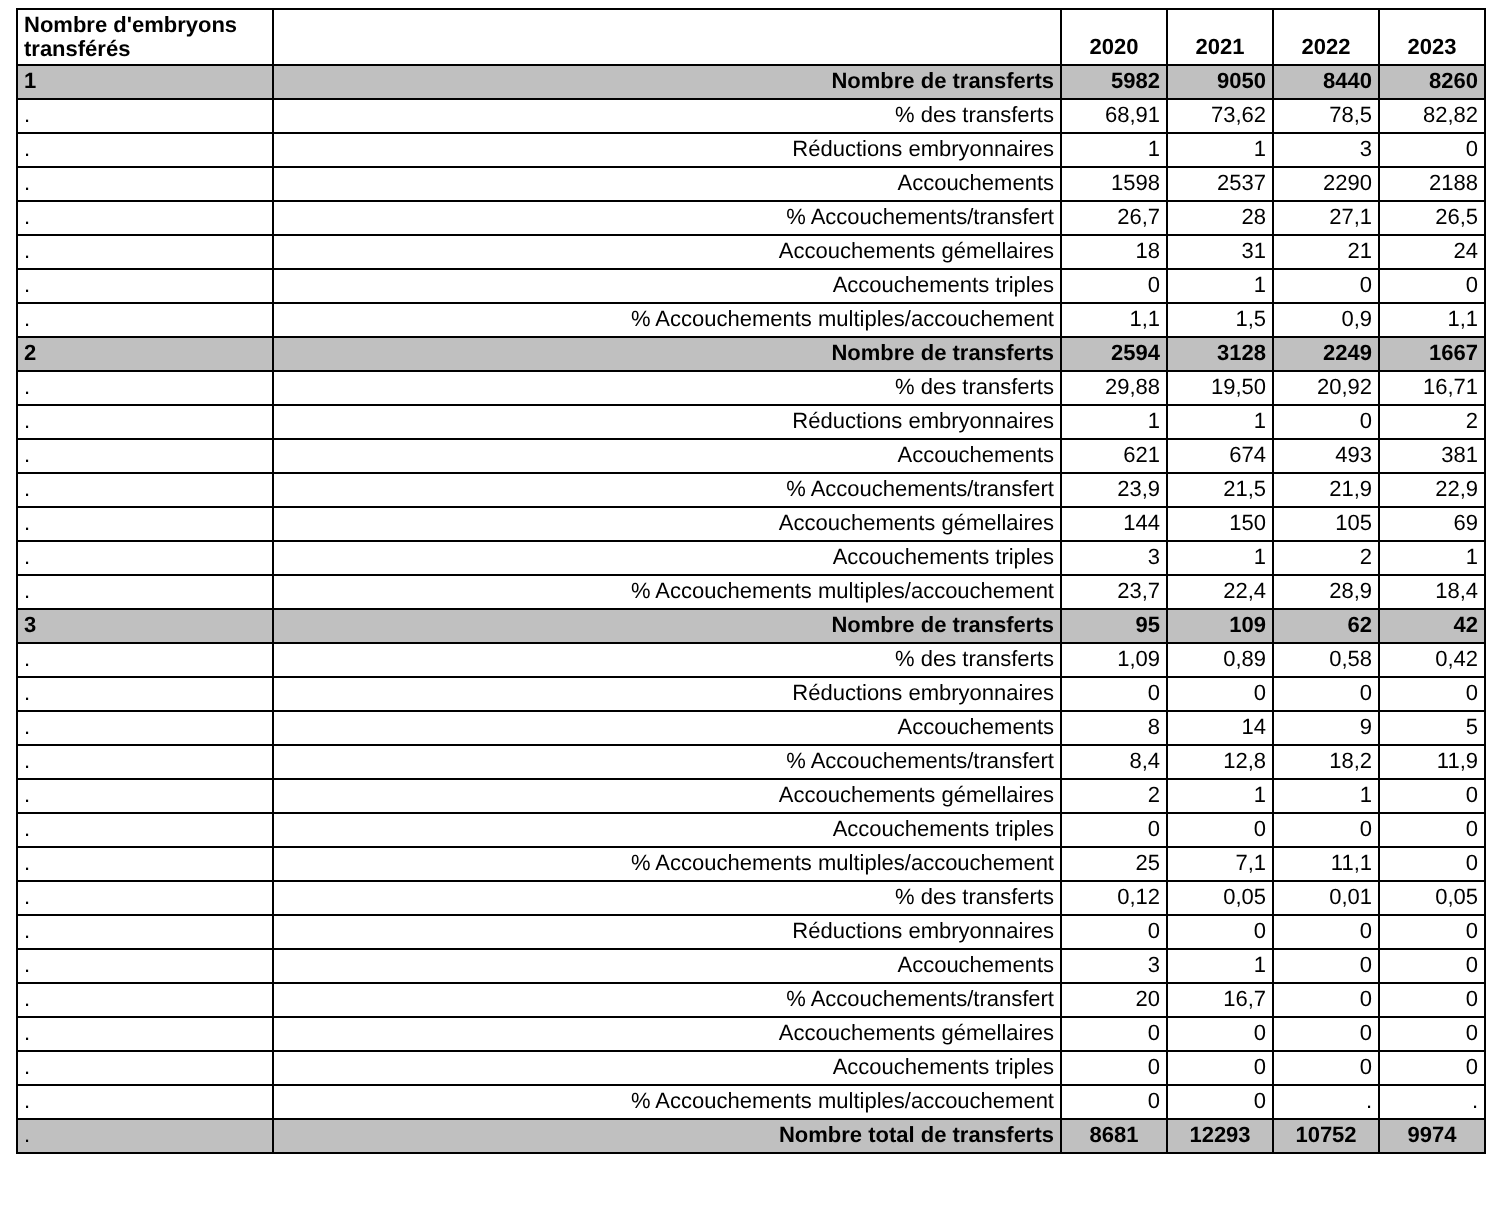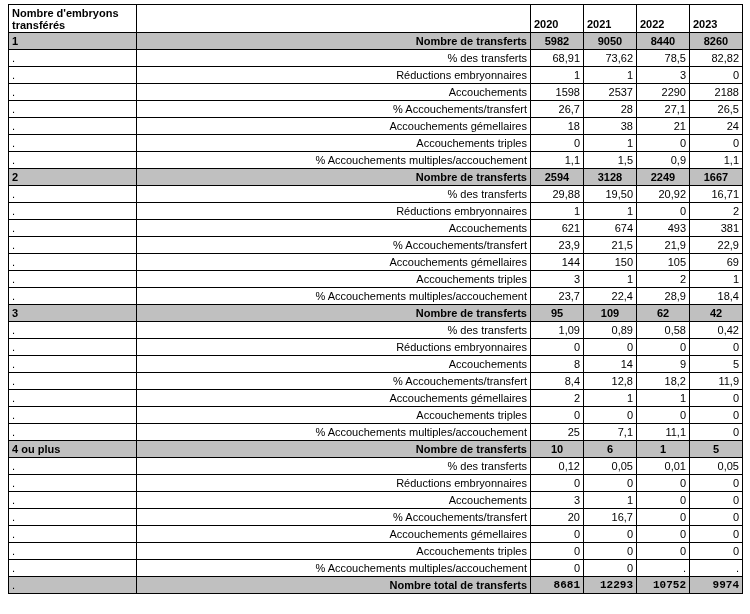--- a/index.html
+++ b/index.html
@@ -45,39 +45,39 @@
   tr.head td {
     font-weight: bold;
     vertical-align: top;
   }
   tr.head td.head-title {
     white-space: normal;
     line-height: 12px;
     padding-top: 2px;
   }
   tr.head td.year {
-    text-align: left;
+    text-align: center;
     vertical-align: bottom;
   }
   
   tr.grouprow td {
     background: #c0c0c0;
     font-weight: bold;
   }
-  tr.grouprow td.num { text-align: center; }
+  tr.grouprow td.num { text-align: right; }
   
   td.group { text-align: left; }
   td.label { text-align: right; }
   td.num { text-align: right; }
 
   tr.totalrow td {
     background: #c0c0c0;
     font-weight: bold;
   }
-  tr.totalrow td.num { text-align: right; font-family: Liberation Mono, monospace; }
+  tr.totalrow td.num { text-align: center; }
   tr.totalrow td.group { font-weight: normal; }
 </style>
 </head>
 <body>
 
 <div class="page">
   <table class="embryo">
     <colgroup>
       <col class="c-group">
       <col class="c-label">
@@ -134,21 +134,21 @@
           <td class="label">% Accouchements/transfert</td>
           <td class="num">26,7</td>
           <td class="num">28</td>
           <td class="num">27,1</td>
           <td class="num">26,5</td>
         </tr>
         <tr>
           <td class="group">.</td>
           <td class="label">Accouchements gémellaires</td>
           <td class="num">18</td>
-          <td class="num">38</td>
+          <td class="num">31</td>
           <td class="num">21</td>
           <td class="num">24</td>
         </tr>
         <tr>
           <td class="group">.</td>
           <td class="label">Accouchements triples</td>
           <td class="num">0</td>
           <td class="num">1</td>
           <td class="num">0</td>
           <td class="num">0</td>
@@ -282,28 +282,20 @@
           <td class="num">0</td>
         </tr>
         <tr>
           <td class="group">.</td>
           <td class="label">% Accouchements multiples/accouchement</td>
           <td class="num">25</td>
           <td class="num">7,1</td>
           <td class="num">11,1</td>
           <td class="num">0</td>
         </tr>
-        <tr class="grouprow">
-          <td class="group">4 ou plus</td>
-          <td class="label">Nombre de transferts</td>
-          <td class="num">10</td>
-          <td class="num">6</td>
-          <td class="num">1</td>
-          <td class="num">5</td>
-        </tr>
         <tr>
           <td class="group">.</td>
           <td class="label">% des transferts</td>
           <td class="num">0,12</td>
           <td class="num">0,05</td>
           <td class="num">0,01</td>
           <td class="num">0,05</td>
         </tr>
         <tr>
           <td class="group">.</td>

